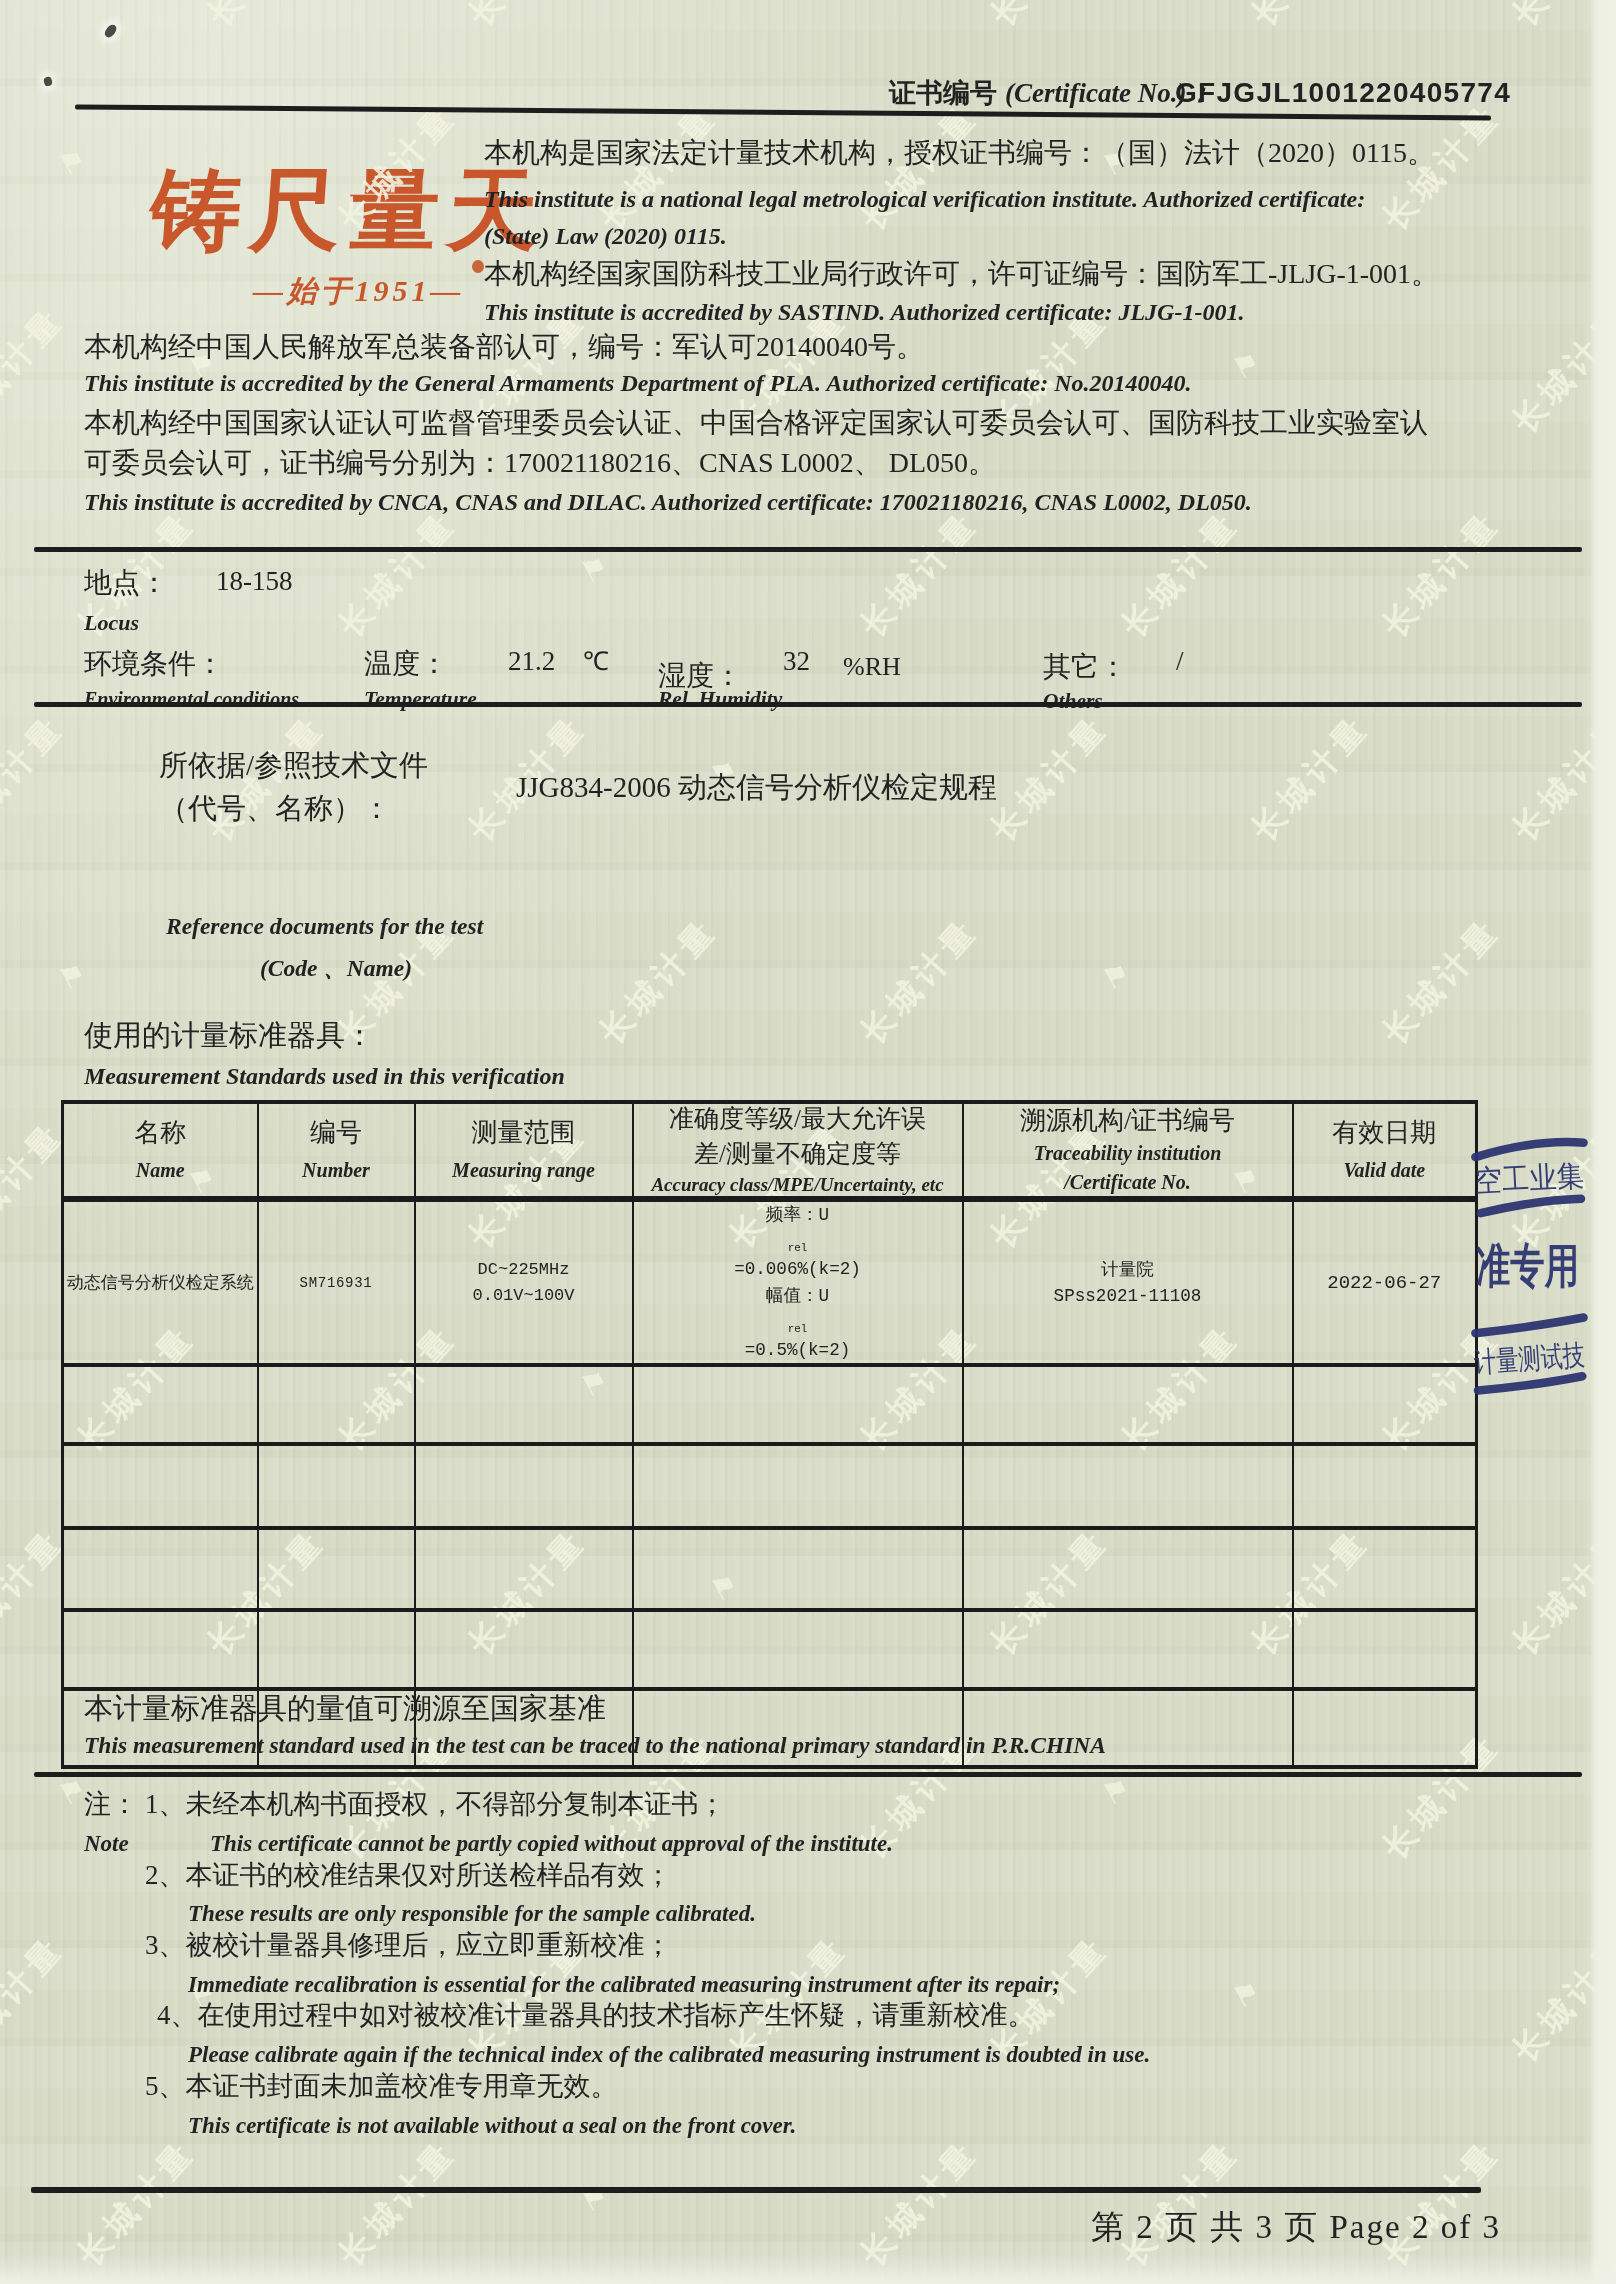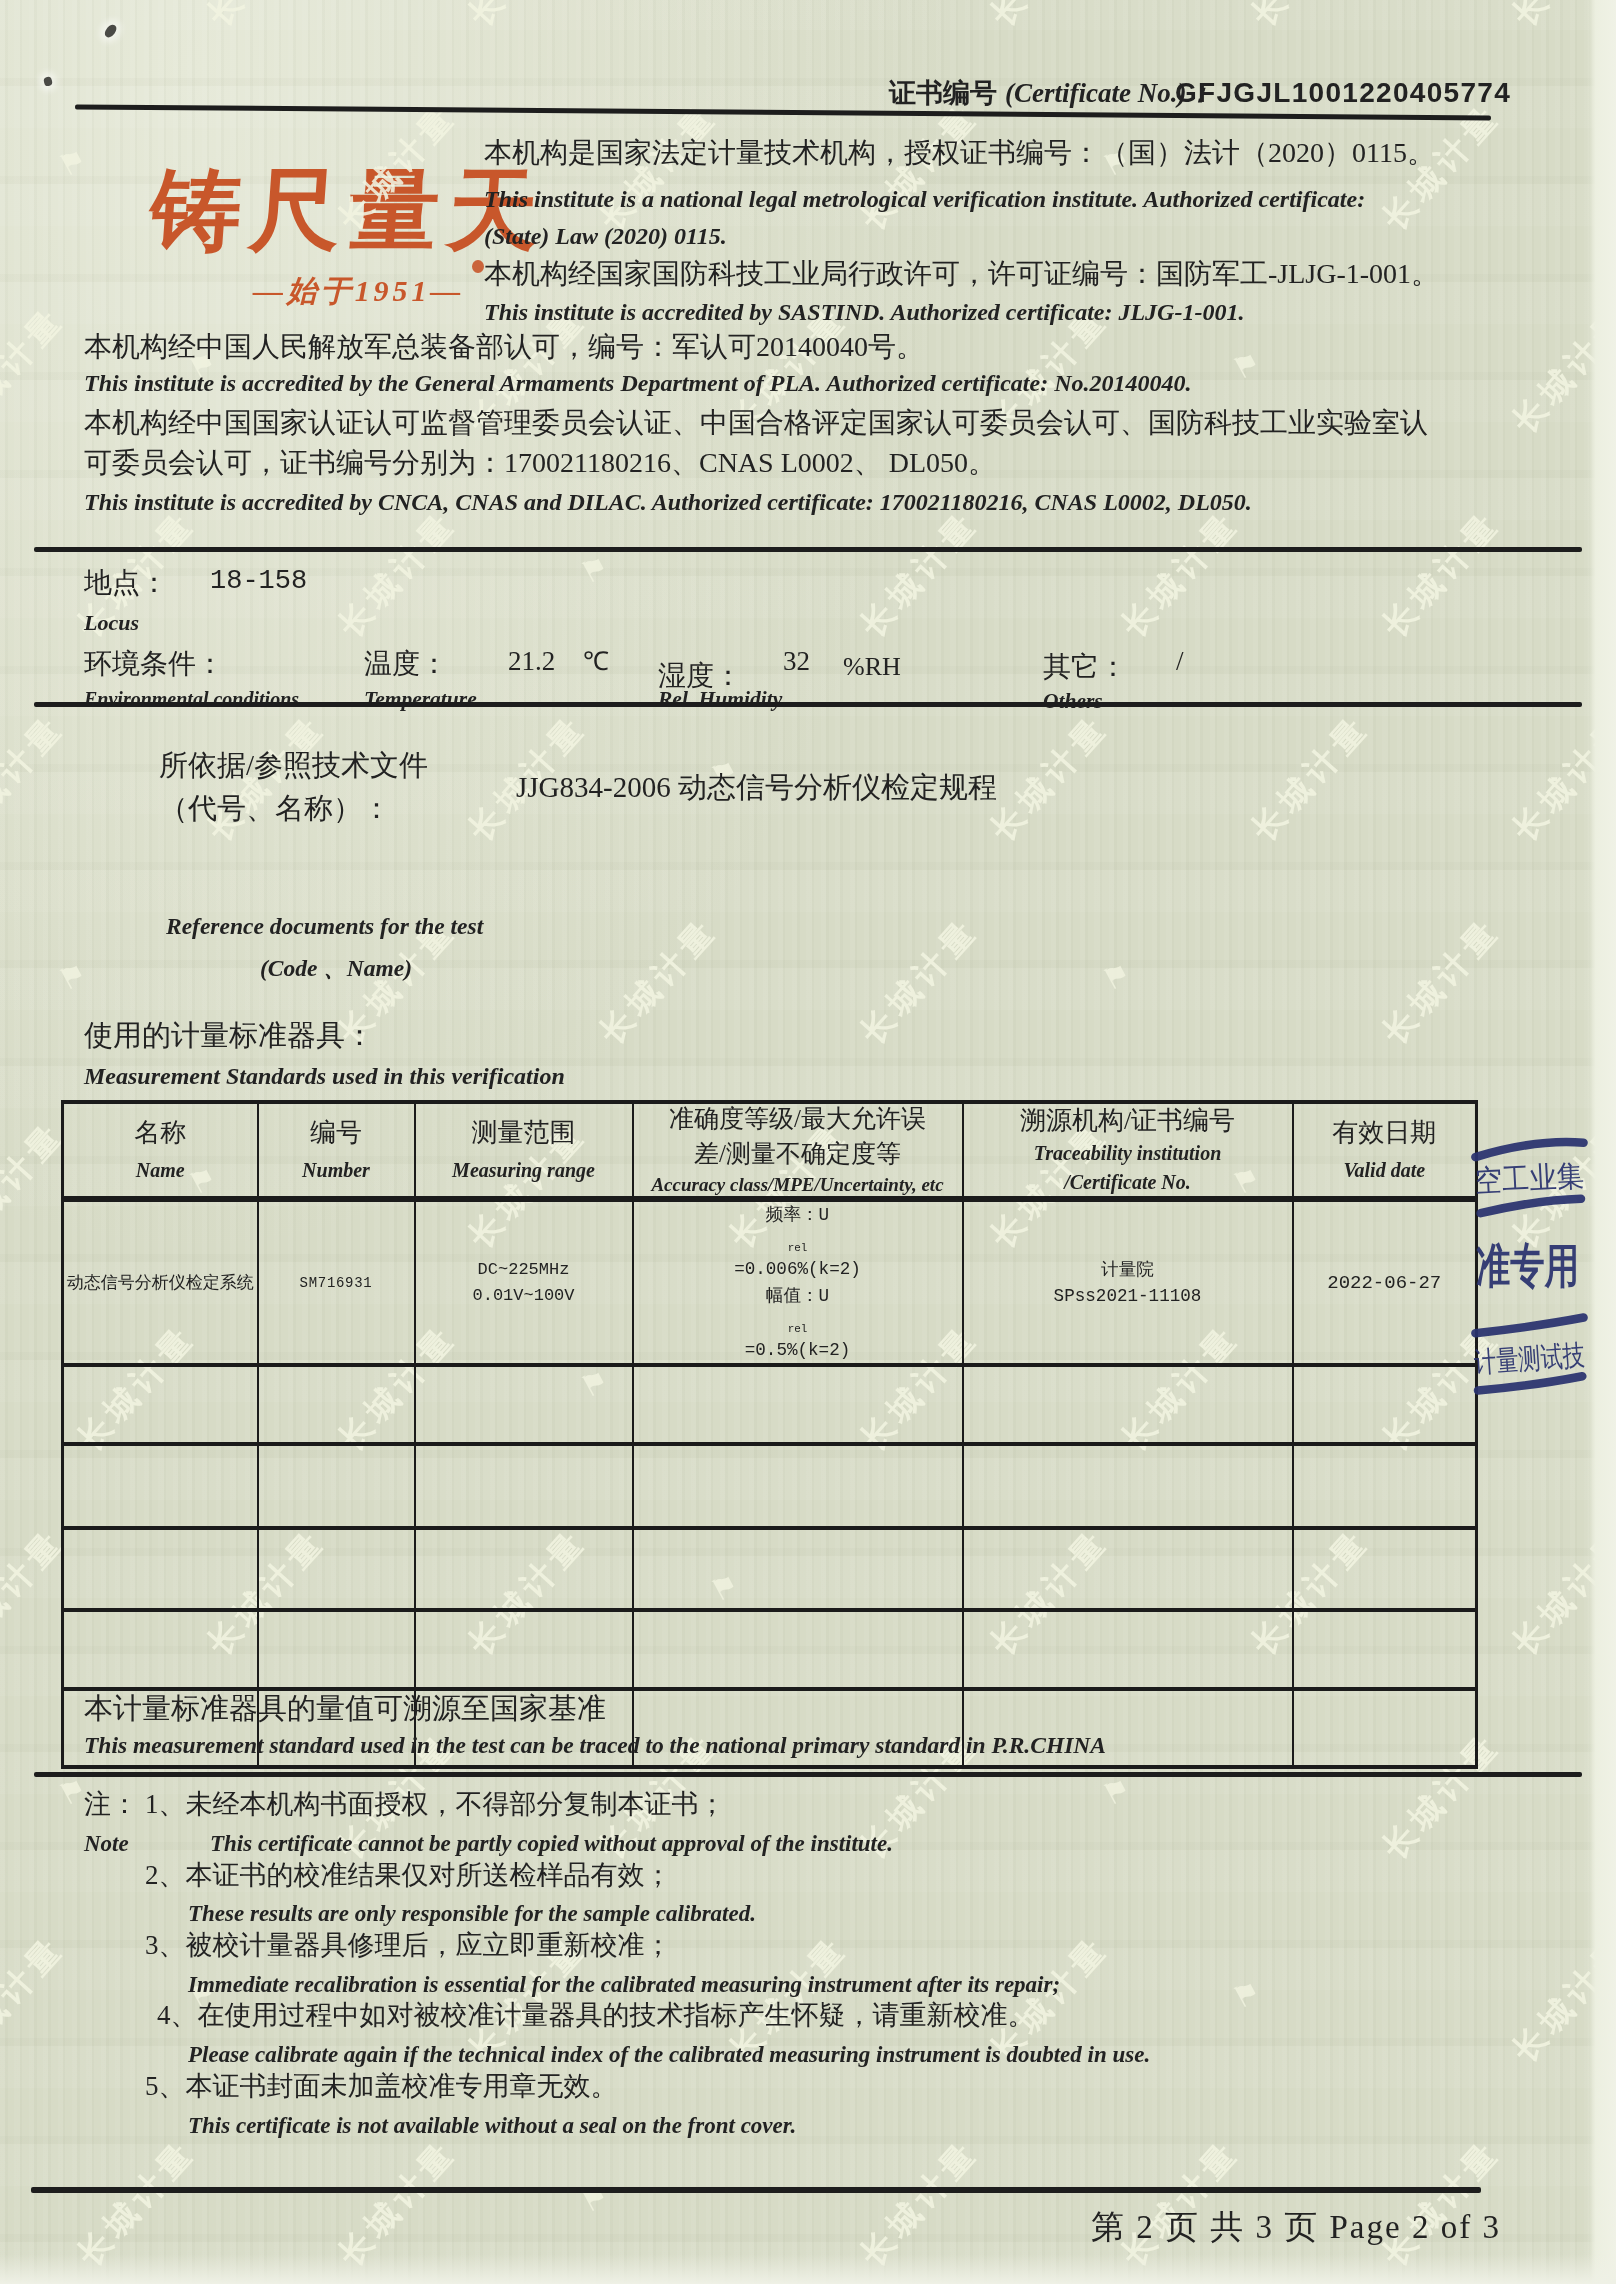--- a/index.html
+++ b/index.html
@@ -153,21 +153,21 @@
   <span class="abs en z2" style="left:484px;top:298px;font-size:24px;">This institute is accredited by SASTIND. Authorized certificate: JLJG-1-001.</span>
 
   <span class="abs cn z2" style="left:84px;top:330px;font-size:28px;">本机构经中国人民解放军总装备部认可，编号：军认可20140040号。</span>
   <span class="abs en z2" style="left:84px;top:369px;font-size:24px;">This institute is accredited by the General Armaments Department of PLA. Authorized certificate: No.20140040.</span>
   <span class="abs cn z2" style="left:84px;top:406px;font-size:28px;">本机构经中国国家认证认可监督管理委员会认证、中国合格评定国家认可委员会认可、国防科技工业实验室认</span>
   <span class="abs cn z2" style="left:84px;top:446px;font-size:28px;">可委员会认可，证书编号分别为：170021180216、CNAS L0002、 DL050。</span>
   <span class="abs en z2" style="left:84px;top:488px;font-size:24px;">This institute is accredited by CNCA, CNAS and DILAC. Authorized certificate: 170021180216, CNAS L0002, DL050.</span>
   <div class="rule" style="left:34px;top:547px;width:1548px;height:5.2px;"></div>
 
   <span class="abs cn z2" style="left:84px;top:566px;font-size:28px;">地点：</span>
-  <span class="abs cn z2" style="left:210px;top:565px;font-size:27px;font-family:Liberation Mono, monospace;">18-158</span>
+  <span class="abs cn z2" style="left:216px;top:565px;font-size:27px;">18-158</span>
   <span class="abs en z2" style="left:84px;top:610px;font-size:22px;">Locus</span>
 
   <span class="abs cn z2" style="left:84px;top:647px;font-size:28px;">环境条件：</span>
   <span class="abs en z2" style="left:84px;top:687px;font-size:20px;">Environmental conditions</span>
 
   <span class="abs cn z2" style="left:364px;top:647px;font-size:28px;">温度：</span>
   <span class="abs cn z2" style="left:508px;top:645px;font-size:27px;">21.2</span>
   <span class="abs cn z2" style="left:583px;top:646px;font-size:26px;">℃</span>
   <span class="abs en z2" style="left:364px;top:687px;font-size:21.5px;text-align:right;">Temperature</span>
 

